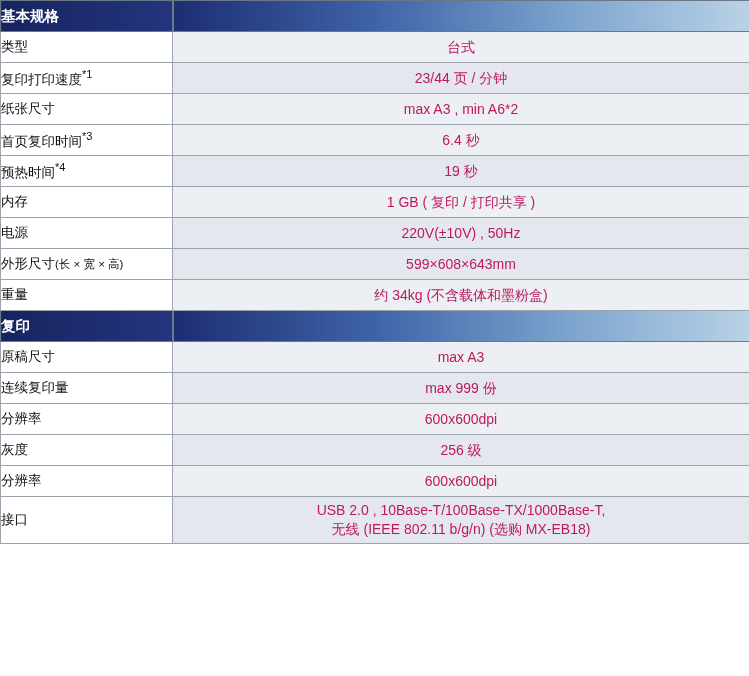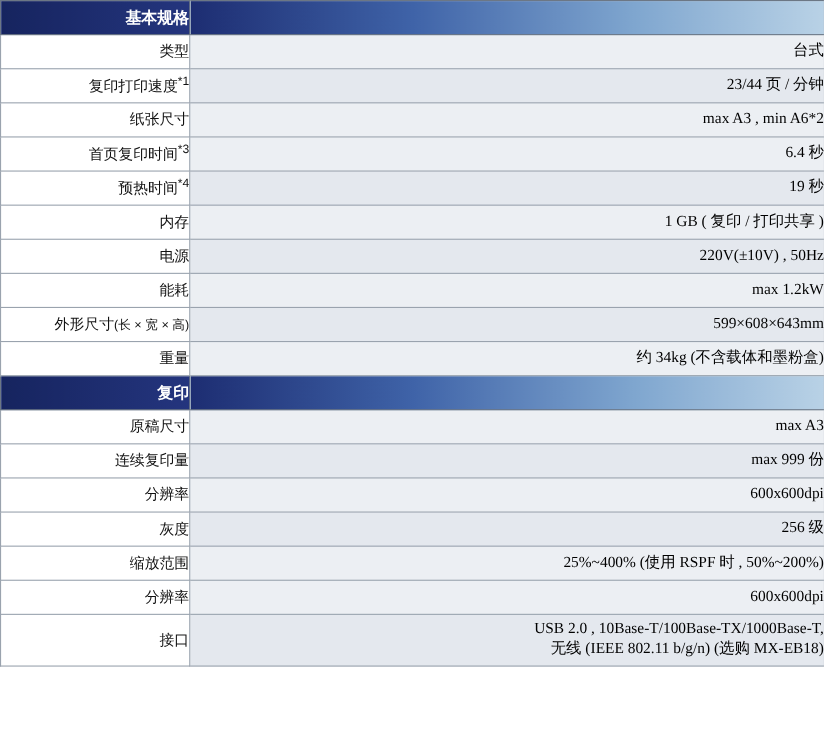--- a/index.html
+++ b/index.html
@@ -25,54 +25,51 @@
     vertical-align: middle;
   }
   col.c-label { width: 172px; }
   col.c-value { width: 577px; }
 
   
   tr.section td {
     border: 1px solid #6c7785;
     height: 30px;
     padding: 0;
-    text-align: right;
   }
   td.sec-label {
     background: #1b2a6b;
     background: linear-gradient(to right, #16245f 0%, #24357e 100%);
     color: #ffffff;
     font-size: 14.5px;
     font-weight: bold;
     padding-left: 10px;
   }
   td.sec-bar {
     padding: 0;
     background: linear-gradient(to right, #1d2d72 0%, #3f63a8 35%, #7fa6cf 70%, #b9d2e6 100%);
   }
 
   
   tr.data td {
     height: 30px;
-    text-align: right;
   }
   td.label {
     background: #ffffff;
     font-size: 13.5px;
     padding-left: 10px;
     color: #111111;
     white-space: nowrap;
   }
   td.value {
     background: #eceff3;
     font-size: 14px;
     text-align: center;
-    color: #000000;
+    color: #be185d;
     line-height: 1.35;
-    font-family: Liberation Serif, serif;
   }
   td.value.alt {
     background: #e4e8ee;
   }
   .sup {
     font-size: 11px;
     vertical-align: super;
   }
   .small {
     font-size: 11.5px;
@@ -127,24 +124,20 @@
     <tr class="data">
       <td class="label"><span>内存</span></td>
       <td class="value">1 GB ( 复印 / 打印共享 )</td>
     </tr>
 
     <tr class="data">
       <td class="label"><span>电源</span></td>
       <td class="value alt">220V(±10V) , 50Hz</td>
     </tr>
 
-    <tr class="data">
-      <td class="label"><span>能耗</span></td>
-      <td class="value">max 1.2kW</td>
-    </tr>
 
     <tr class="data">
       <td class="label"><span>外形尺寸</span><span class="small">(长 × 宽 × 高)</span></td>
       <td class="value alt">599×608×643mm</td>
     </tr>
 
     <tr class="data">
       <td class="label"><span>重量</span></td>
       <td class="value">约 34kg (不含载体和墨粉盒)</td>
     </tr>
@@ -167,24 +160,20 @@
     <tr class="data">
       <td class="label"><span>分辨率</span></td>
       <td class="value">600x600dpi</td>
     </tr>
 
     <tr class="data">
       <td class="label"><span>灰度</span></td>
       <td class="value alt">256 级</td>
     </tr>
 
-    <tr class="data">
-      <td class="label"><span>缩放范围</span></td>
-      <td class="value">25%~400% (使用 RSPF 时 , 50%~200%)</td>
-    </tr>
 
 
     <tr class="data">
       <td class="label"><span>分辨率</span></td>
       <td class="value">600x600dpi</td>
     </tr>
 
     <tr class="data tall">
       <td class="label"><span>接口</span></td>
       <td class="value alt two-line">

